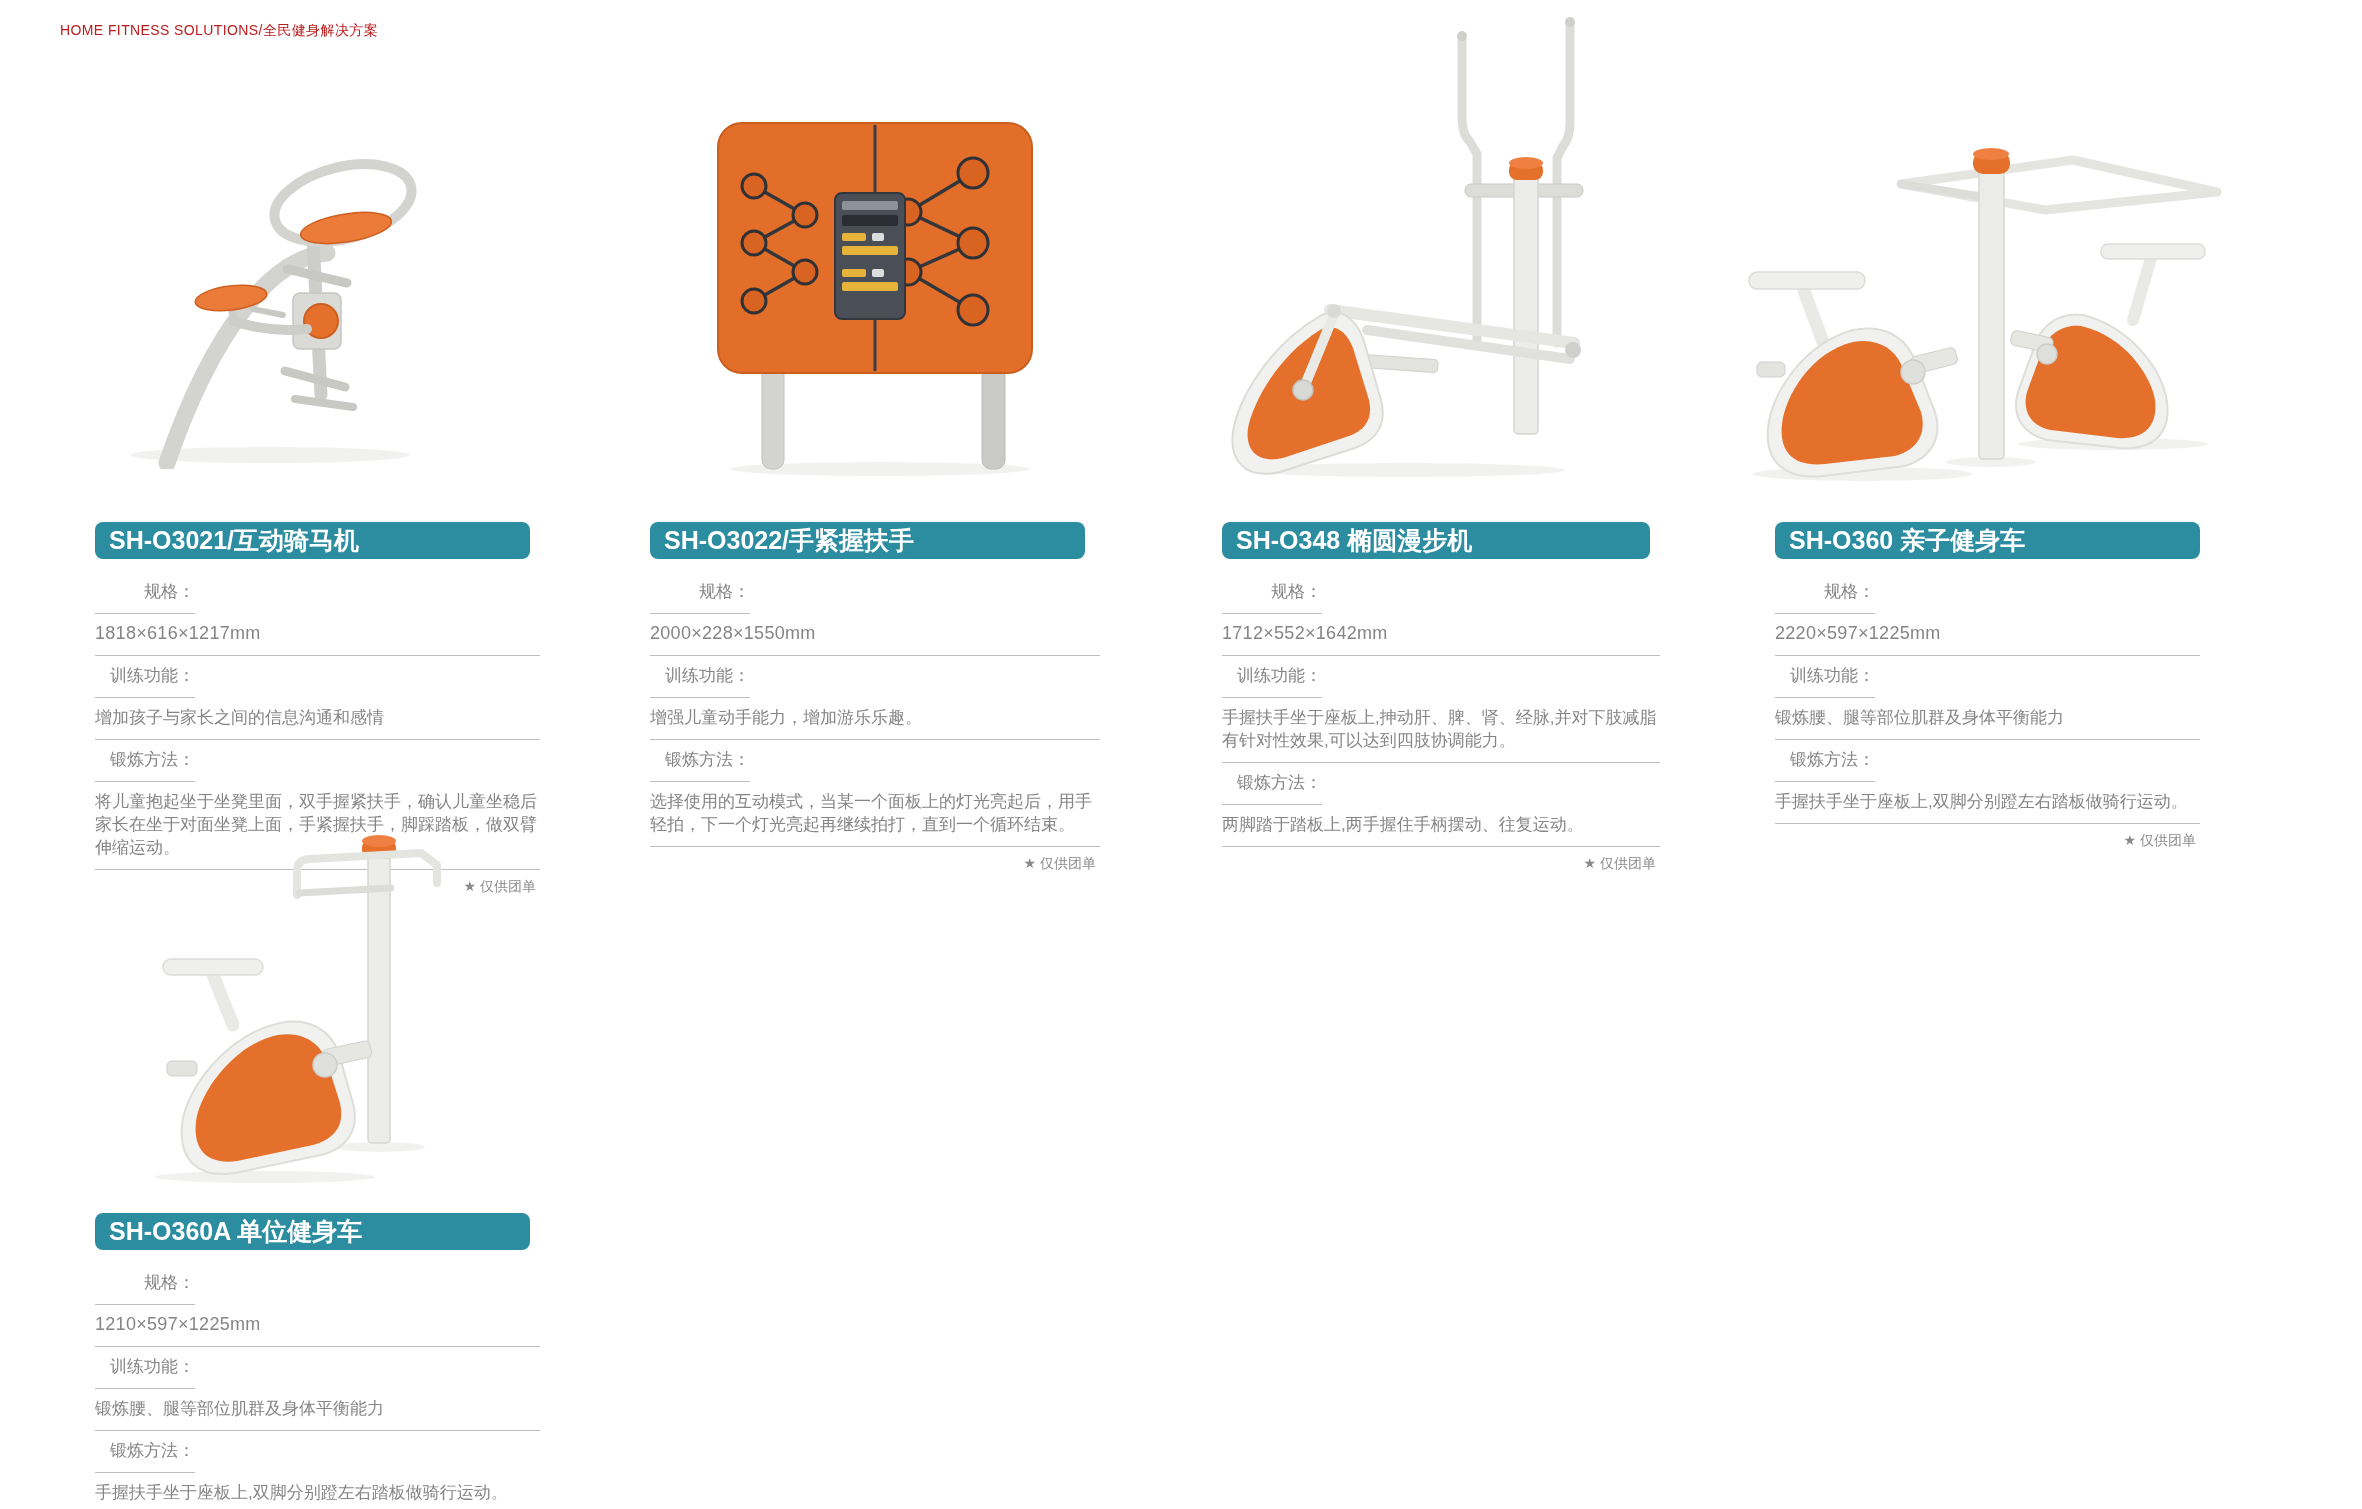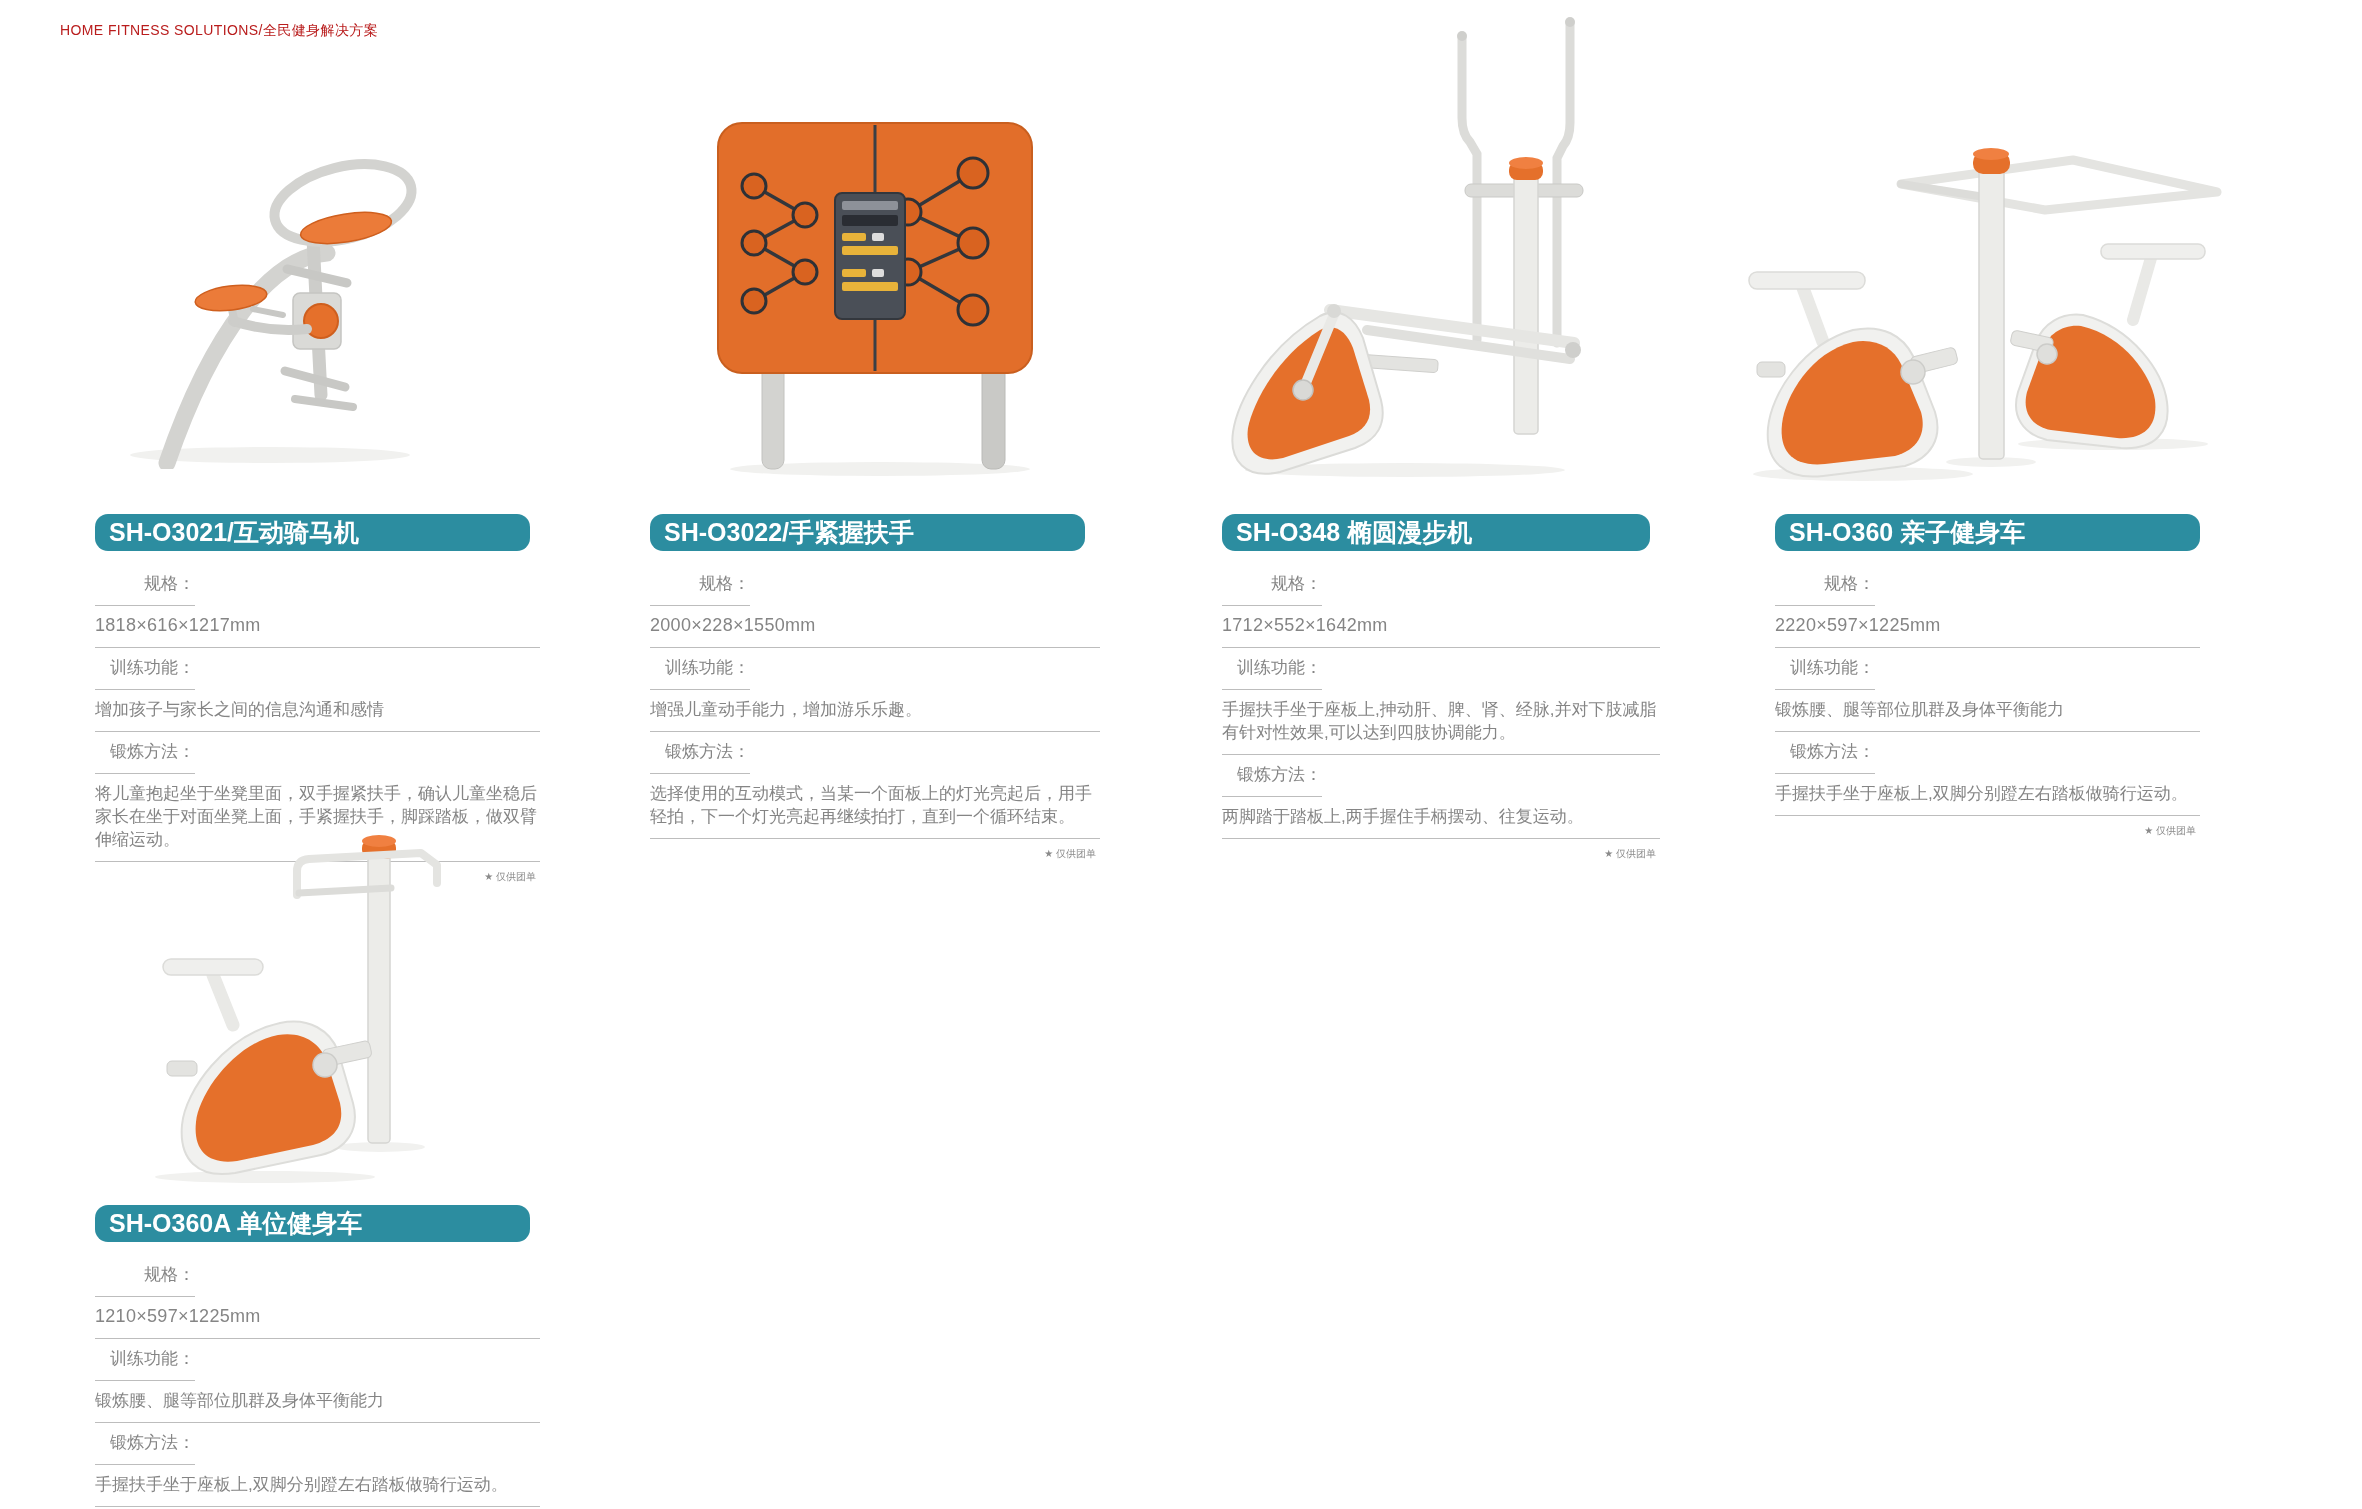--- a/index.html
+++ b/index.html
@@ -17,41 +17,41 @@
   .c1{left:95px;top:80px;width:445px;}
   .c2{left:650px;top:80px;width:450px;}
   .c3{left:1222px;top:80px;width:438px;}
   .c4{left:1775px;top:80px;width:425px;}
   .c5{left:95px;top:771px;width:445px;}
   .imgwrap{position:relative;height:434px;}
   .c5 .imgwrap{height:434px;}
   .imgwrap svg{position:absolute;display:block;}
   .titlebar{
     height:37px;width:435px;box-sizing:border-box;
-    border-radius:13px;background:var(--teal,#2C8DA0);
+    border-radius:8px;background:var(--teal,#2C8DA0);
     color:#ffffff;font-weight:bold;font-size:25px;line-height:37px;
-    padding-left:14px;white-space:nowrap;overflow:hidden;
+    padding-left:14px;white-space:nowrap;overflow:hidden;margin-top:8px;
   }
   .c3 .titlebar{width:428px;}
   .c4 .titlebar{width:425px;}
   .spec{margin-top:13px;}
   .row{display:flex;align-items:stretch;flex-direction:column;}
   .lbl{
     flex:none;width:100px;text-align:right;
     color:#858585;font-size:17px;line-height:23px;
     padding:8px 0 10px;border-bottom:1px solid #bdbdbd;
   }
   .colgap{flex:none;width:13px;}
   .val{
     flex:1;color:#858585;font-size:17px;line-height:23px;
     padding:8px 0 10px;border-bottom:1px solid #bdbdbd;
   }
   .val.dim{font-size:18px;letter-spacing:.3px;}
   .note{
-    text-align:right;color:#8a8a8a;font-size:10px;
+    text-align:right;color:#8a8a8a;font-size:14px;
     padding:8px 4px 0 0;
   }
 </style>
 </head>
 <body>
 
 <div class="page-header">HOME FITNESS  SOLUTIONS/全民健身解决方案</div>
 
 <div class="card c1">
   <div class="imgwrap">

